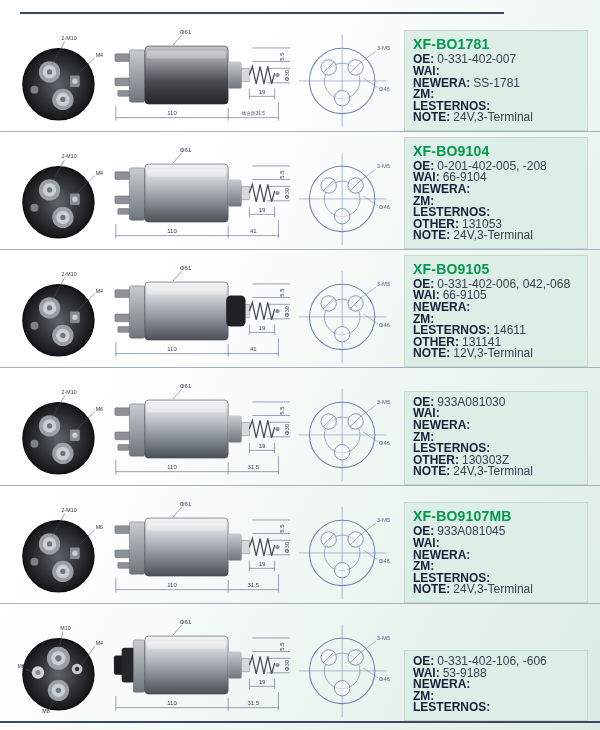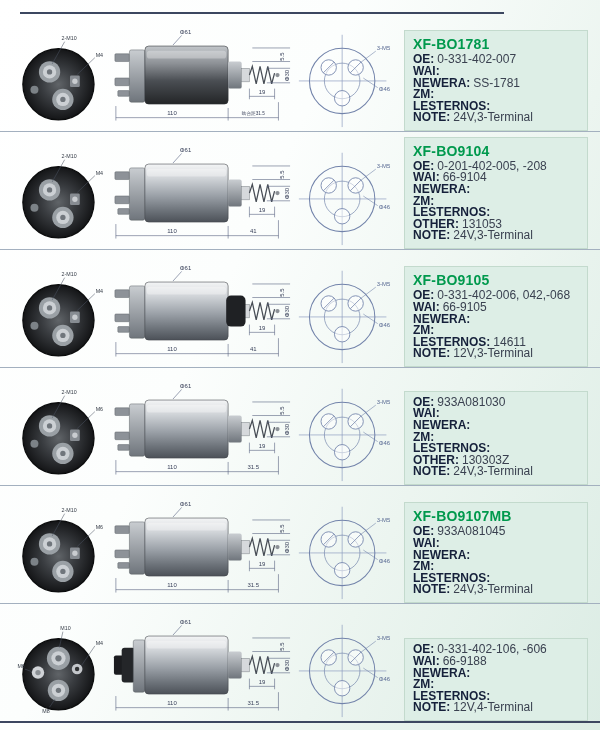--- a/index.html
+++ b/index.html
@@ -297,20 +297,21 @@
           <text class="blu" x="86" y="66">Φ46</text>
         </svg>
       </div>
       <aside class="panel">
         <h2 class="pn">XF-BO9105</h2>
         <div class="sl"><b>OE:</b><span>0-331-402-006, 042,-068</span></div>
         <div class="sl"><b>WAI:</b><span>66-9105</span></div>
         <div class="sl"><b>NEWERA:</b><span></span></div>
         <div class="sl"><b>ZM:</b><span></span></div>
         <div class="sl"><b>LESTERNOS:</b><span>14611</span></div>
+        <div class="sl"><b>OTHER:</b><span>131141</span></div>
         <div class="sl"><b>NOTE:</b><span>12V,3-Terminal</span></div>
       </aside>
     </section>
 
     <section class="row">
       <div class="c-end">
         <svg viewBox="0 0 108 104">
           <circle cx="50" cy="58" r="40" fill="url(#gFace)" stroke="#0c0d0e" stroke-width="1.5"></circle>
           <circle cx="40" cy="44" r="12" fill="#9aa0a5"></circle>
             <circle cx="40" cy="44" r="7.5" fill="#ccd0d4"></circle>
@@ -533,22 +534,21 @@
             <line class="hat" x1="56.5" y1="47.5" x2="67.5" y2="36.5"></line>
           <circle class="hole" cx="48" cy="74" r="8"></circle>
           <line class="ldr2" x1="83" y1="25" x2="67" y2="37"></line>
           <text class="blu" x="84" y="24">3-M5</text>
           <line class="ldr2" x1="85" y1="63" x2="70" y2="53"></line>
           <text class="blu" x="86" y="66">Φ46</text>
         </svg>
       </div>
       <aside class="panel">
         <div class="sl"><b>OE:</b><span>0-331-402-106, -606</span></div>
-        <div class="sl"><b>WAI:</b><span>66-9188</span></div>
+        <div class="sl"><b>WAI:</b><span>53-9188</span></div>
         <div class="sl"><b>NEWERA:</b><span></span></div>
         <div class="sl"><b>ZM:</b><span></span></div>
         <div class="sl"><b>LESTERNOS:</b><span></span></div>
-        <div class="sl"><b>NOTE:</b><span>12V,4-Terminal</span></div>
       </aside>
     </section>
 
   </div>
 </div>
 
 </body></html>

